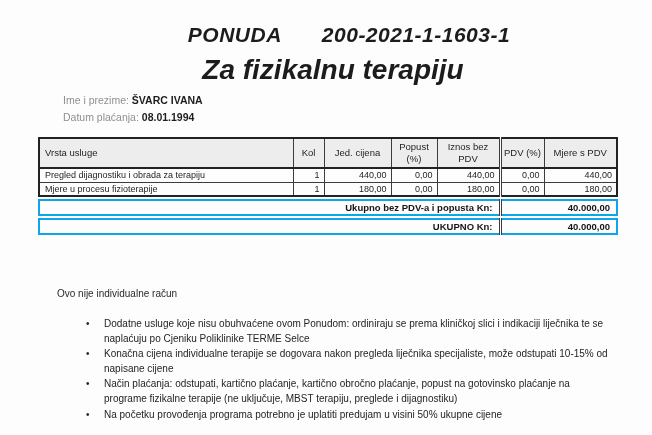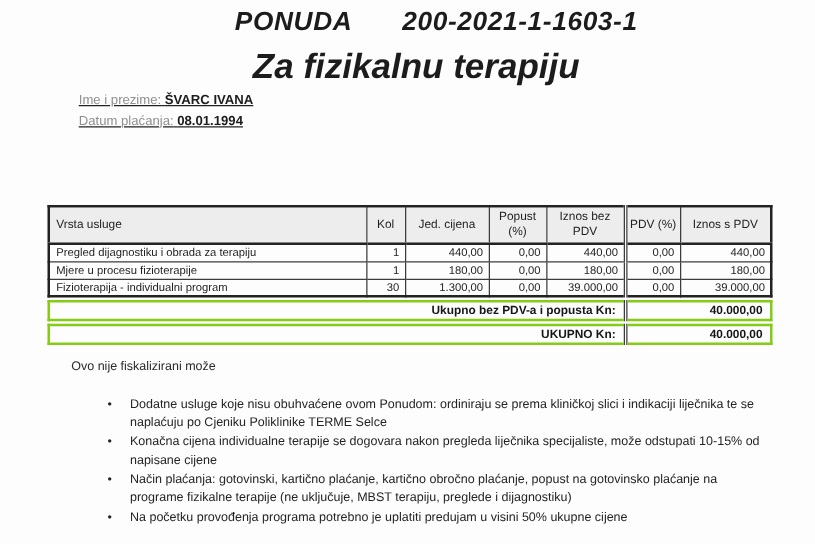--- a/index.html
+++ b/index.html
@@ -6,54 +6,54 @@
   html, body { background: #ffffff; }
   body {
     width: 652px; height: 435px;
     font-family: "Liberation Sans", "DejaVu Sans", sans-serif;
     color: #222;
     overflow: hidden;
   }
   .page { position: relative; width: 652px; height: 435px; background: #fdfdfd; }
 
   
-  .title-block { padding-top: 6px; }
+  .title-block { padding-top: 23px; }
   .title-line1 {
     text-align: center; padding-left: 46px;
     font-size: 21px; font-weight: bold; font-style: italic; color: #1c1c1c;
     letter-spacing: .5px;
   }
   .title-line1 .tnum { margin-left: 40px; }
   .title-line2 {
     margin-top: 7px; text-align: center; padding-left: 14px;
     font-size: 28px; font-weight: bold; font-style: italic; color: #1c1c1c;
   }
 
   
-  .patient { position: absolute; left: 63px; top: 72px; font-size: 10.5px; line-height: 16.5px; text-decoration: underline; }
+  .patient { position: absolute; left: 63px; top: 92px; font-size: 10.5px; line-height: 16.5px; }
   .patient .lbl { color: #8f8f8f; }
   .patient .val { font-weight: bold; color: #1d1d1d; }
 
   
   .tablewrap { position: absolute; left: 38px; top: 137px; width: 578px; }
   table { border-collapse: collapse; table-layout: fixed; width: 578px; }
   table.main td, table.main th { border: 1px solid #3c3c3c; overflow: hidden; white-space: nowrap; }
-  table.main { border: 2px solid #222; margin-top: 27px; }
+  table.main { border: 2px solid #222; }
   table.main th {
     background: #ededed; font-weight: normal; font-size: 9.5px; color: #1e1e1e;
     height: 30px; text-align: center; line-height: 1.25; white-space: normal;
     border-bottom: 2px solid #222; padding: 1px 2px;
   }
   table.main th.svc { text-align: left; padding-left: 5px; }
   table.main td { height: 14px; font-size: 9px; color: #1e1e1e; padding: 0 4px; }
   td.svc { text-align: left; padding-left: 5px !important; }
   td.num { text-align: right; }
   .dbl { border-left: 3px double #3c3c3c !important; }
 
-  table.totals { border: 2px solid #84cc16; margin-top: 2px; }
+  table.totals { border: 2px solid #0ea5e9; margin-top: 2px; }
   table.totals td { font-size: 9.5px; font-weight: bold; color: #161616; height: 15px; padding: 0 6px; }
   td.tlabel { width: 461px; text-align: right; }
   td.tval { width: 117px; text-align: right; border-left: 3px double #3c3c3c; }
 
   
   .note { position: absolute; left: 57px; top: 288px; font-size: 10px; color: #2a2a2a; }
   .bullets { position: absolute; left: 86px; top: 317px; width: 522px; }
   .bullet { display: flex; font-size: 10px; line-height: 14.6px; color: #242424; margin-bottom: 1px; }
   .bullet .dot { width: 18px; flex: 0 0 18px; font-size: 10px; }
 </style>
@@ -92,50 +92,41 @@
           <col style="width:73px">
       </colgroup>
       <thead>
         <tr>
           <th class="svc">Vrsta usluge</th>
           <th>Kol</th>
           <th>Jed. cijena</th>
           <th>Popust (%)</th>
           <th>Iznos bez PDV</th>
           <th class="dbl">PDV (%)</th>
-          <th>Iznos s PDV</th>
+          <th>Mjere s PDV</th>
         </tr>
       </thead>
       <tbody>
         <tr>
           <td class="svc">Pregled dijagnostiku i obrada za terapiju</td>
           <td class="num">1</td>
           <td class="num">440,00</td>
           <td class="num">0,00</td>
           <td class="num">440,00</td>
           <td class="num dbl">0,00</td>
           <td class="num">440,00</td>
         </tr>
         <tr>
           <td class="svc">Mjere u procesu fizioterapije</td>
           <td class="num">1</td>
           <td class="num">180,00</td>
           <td class="num">0,00</td>
           <td class="num">180,00</td>
           <td class="num dbl">0,00</td>
           <td class="num">180,00</td>
-        </tr>
-        <tr>
-          <td class="svc">Fizioterapija - individualni program</td>
-          <td class="num">30</td>
-          <td class="num">1.300,00</td>
-          <td class="num">0,00</td>
-          <td class="num">39.000,00</td>
-          <td class="num dbl">0,00</td>
-          <td class="num">39.000,00</td>
         </tr>
       </tbody>
     </table>
 
     <table class="totals">
       <tbody>
           <tr>
         <td class="tlabel">Ukupno bez PDV-a i popusta Kn:</td>
         <td class="tval">40.000,00</td>
       </tr>
@@ -145,34 +136,34 @@
     <table class="totals">
       <tbody>
           <tr>
         <td class="tlabel">UKUPNO Kn:</td>
         <td class="tval">40.000,00</td>
       </tr>
     </tbody>
       </table>
   </div>
 
-  <div class="note">Ovo nije fiskalizirani može</div>
+  <div class="note">Ovo nije individualne račun</div>
 
   <div class="bullets">
     <div class="bullet">
       <span class="dot">•</span>
       <span>Dodatne usluge koje nisu obuhvaćene ovom Ponudom: ordiniraju se prema kliničkoj slici i indikaciji liječnika te se naplaćuju po Cjeniku Poliklinike TERME Selce</span>
     </div>
     <div class="bullet">
       <span class="dot">•</span>
       <span>Konačna cijena individualne terapije se dogovara nakon pregleda liječnika specijaliste, može odstupati 10-15% od napisane cijene</span>
     </div>
     <div class="bullet">
       <span class="dot">•</span>
-      <span>Način plaćanja: gotovinski, kartično plaćanje, kartično obročno plaćanje, popust na gotovinsko plaćanje na programe fizikalne terapije (ne uključuje, MBST terapiju, preglede i dijagnostiku)</span>
+      <span>Način plaćanja: odstupati, kartično plaćanje, kartično obročno plaćanje, popust na gotovinsko plaćanje na programe fizikalne terapije (ne uključuje, MBST terapiju, preglede i dijagnostiku)</span>
     </div>
     <div class="bullet">
       <span class="dot">•</span>
       <span>Na početku provođenja programa potrebno je uplatiti predujam u visini 50% ukupne cijene</span>
     </div>
   </div>
 
 </div>
 
 </body></html>

